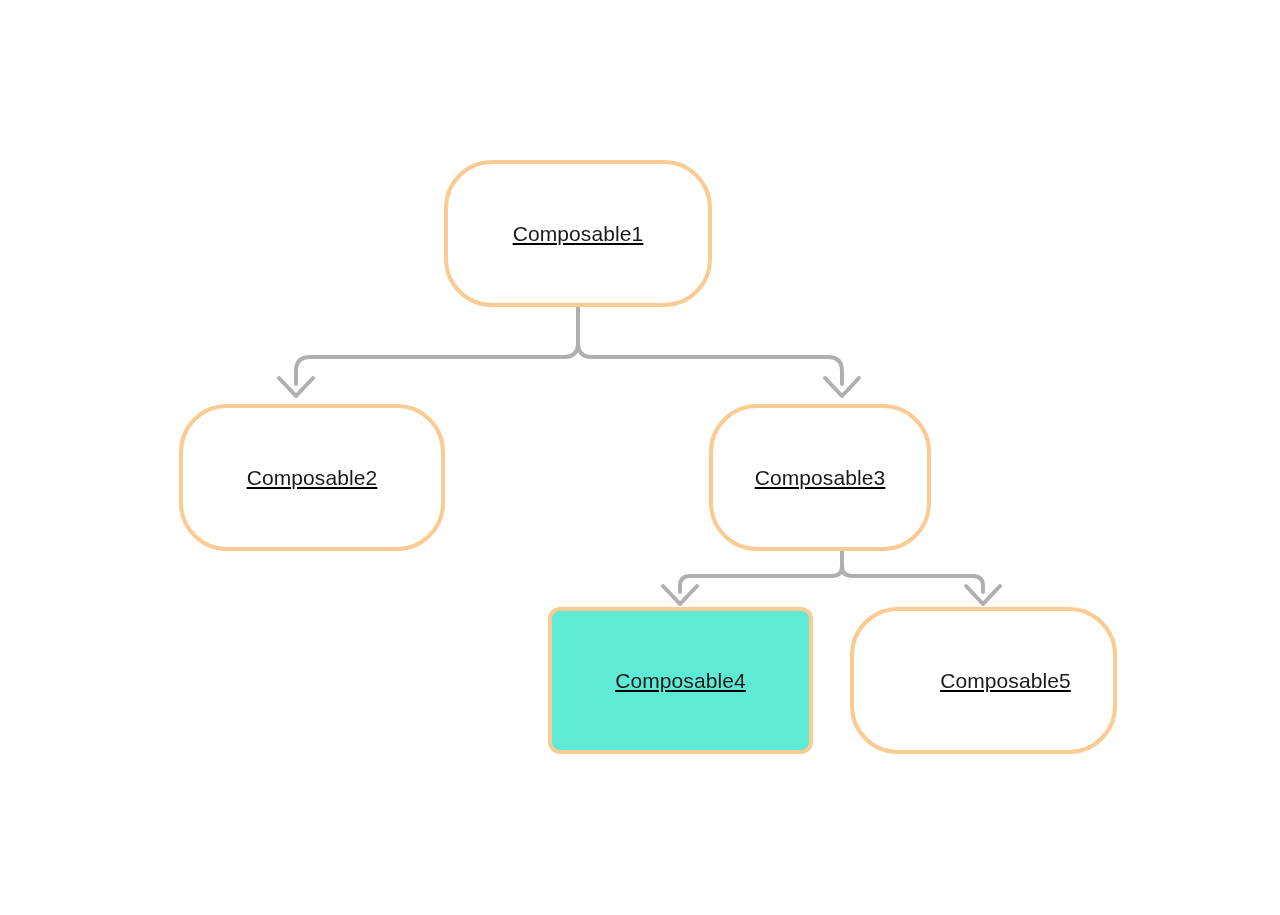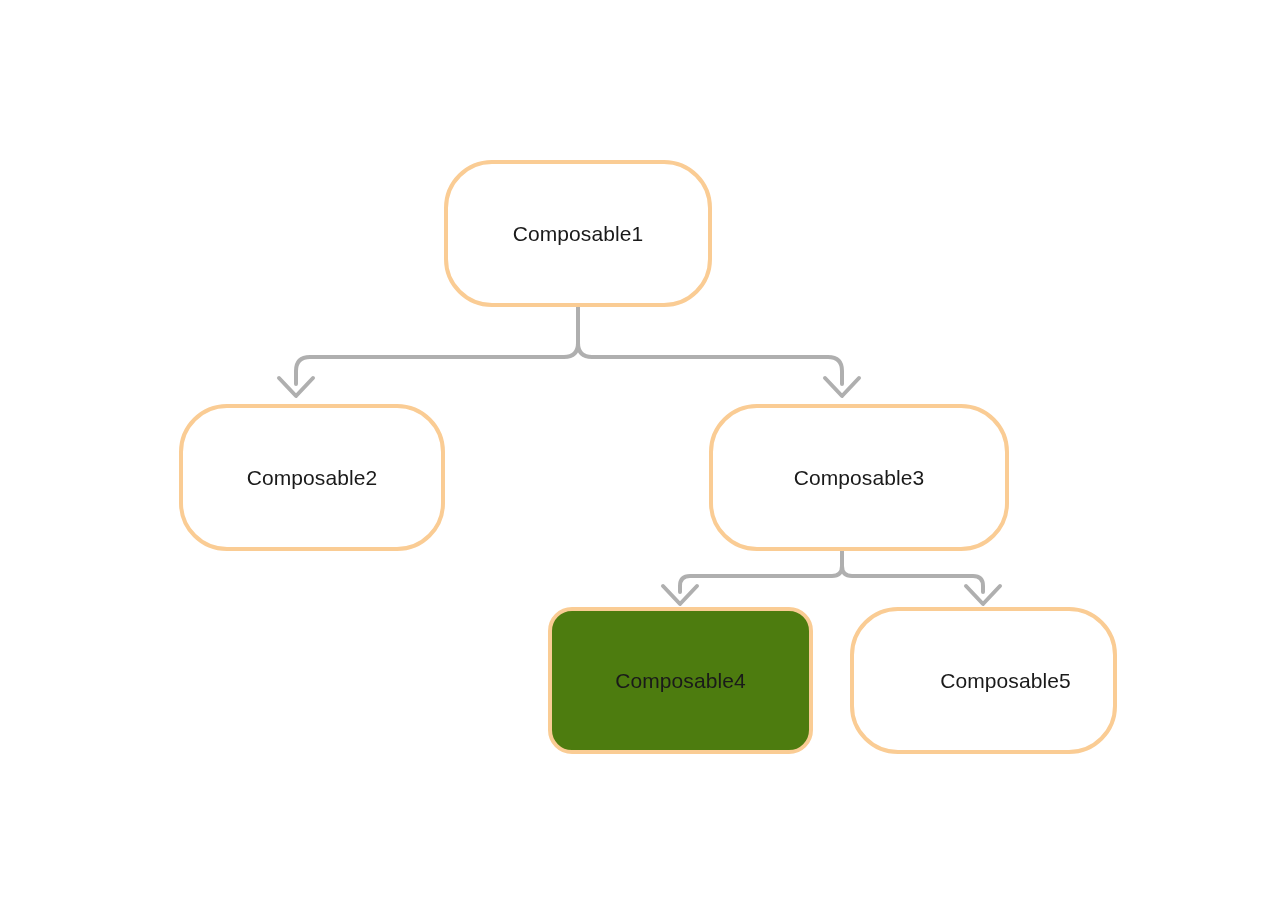--- a/index.html
+++ b/index.html
@@ -30,20 +30,21 @@
   }
   .node {
     position: absolute;
     box-sizing: border-box;
     background: #ffffff;
     border-style: solid;
     display: flex;
     align-items: center;
     justify-content: center;
     text-align: center;
+    text-decoration: underline;
   }
   .node-label {
     font-family: "Liberation Sans", sans-serif;
     font-weight: 400;
     letter-spacing: 0.1px;
     white-space: nowrap;
     user-select: none;
   }
 </style>
 </head>
@@ -75,25 +76,25 @@
   </svg>
 
   <div class="node" id="node-composable1" style="left: 444px; top: 160px; width: 268px; height: 147px; border-width: 4px; border-color: rgb(250, 204, 148); border-radius: 48px; background: rgb(255, 255, 255);">
     <span class="node-label" style="color: rgb(26, 26, 26); font-size: 21px;">Composable1</span>
   </div>
 
   <div class="node" id="node-composable2" style="left: 179px; top: 404px; width: 266px; height: 147px; border-width: 4px; border-color: rgb(250, 204, 148); border-radius: 48px; background: rgb(255, 255, 255);">
     <span class="node-label" style="color: rgb(26, 26, 26); font-size: 21px;">Composable2</span>
   </div>
 
-  <div class="node" id="node-composable3" style="left: 709px; top: 404px; width: 300px; height: 147px; border-width: 4px; border-color: rgb(250, 204, 148); border-radius: 48px; background: rgb(255, 255, 255);">
+  <div class="node" id="node-composable3" style="left: 709px; top: 404px; width: 222px; height: 147px; border-width: 4px; border-color: rgb(250, 204, 148); border-radius: 48px; background: rgb(255, 255, 255);">
     <span class="node-label" style="color: rgb(26, 26, 26); font-size: 21px;">Composable3</span>
   </div>
 
-  <div class="node" id="node-composable4" style="left: 548px; top: 607px; width: 265px; height: 147px; border-width: 4px; border-color: rgb(250, 204, 148); border-radius: 24px; background: #4d7c0f;">
+  <div class="node" id="node-composable4" style="left: 548px; top: 607px; width: 265px; height: 147px; border-width: 4px; border-color: rgb(250, 204, 148); border-radius: 12px; background: #5eead4;">
     <span class="node-label" style="color: rgb(26, 26, 26); font-size: 21px;">Composable4</span>
   </div>
 
   <div class="node" id="node-composable5" style="left: 850px; top: 607px; width: 267px; height: 147px; border-width: 4px; border-color: rgb(250, 204, 148); border-radius: 48px; background: rgb(255, 255, 255); padding-left: 44px;">
     <span class="node-label" style="color: rgb(26, 26, 26); font-size: 21px;">Composable5</span>
   </div>
 
 </div>
 
 </body></html>

